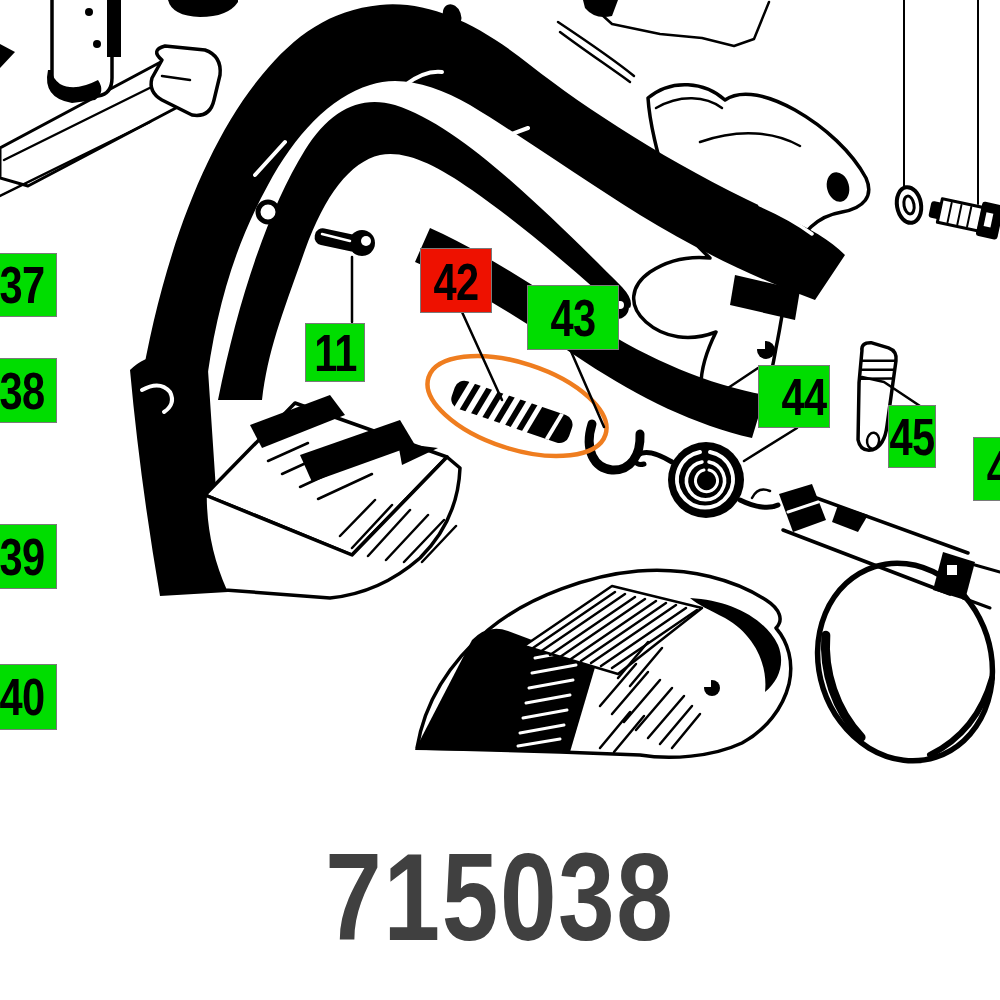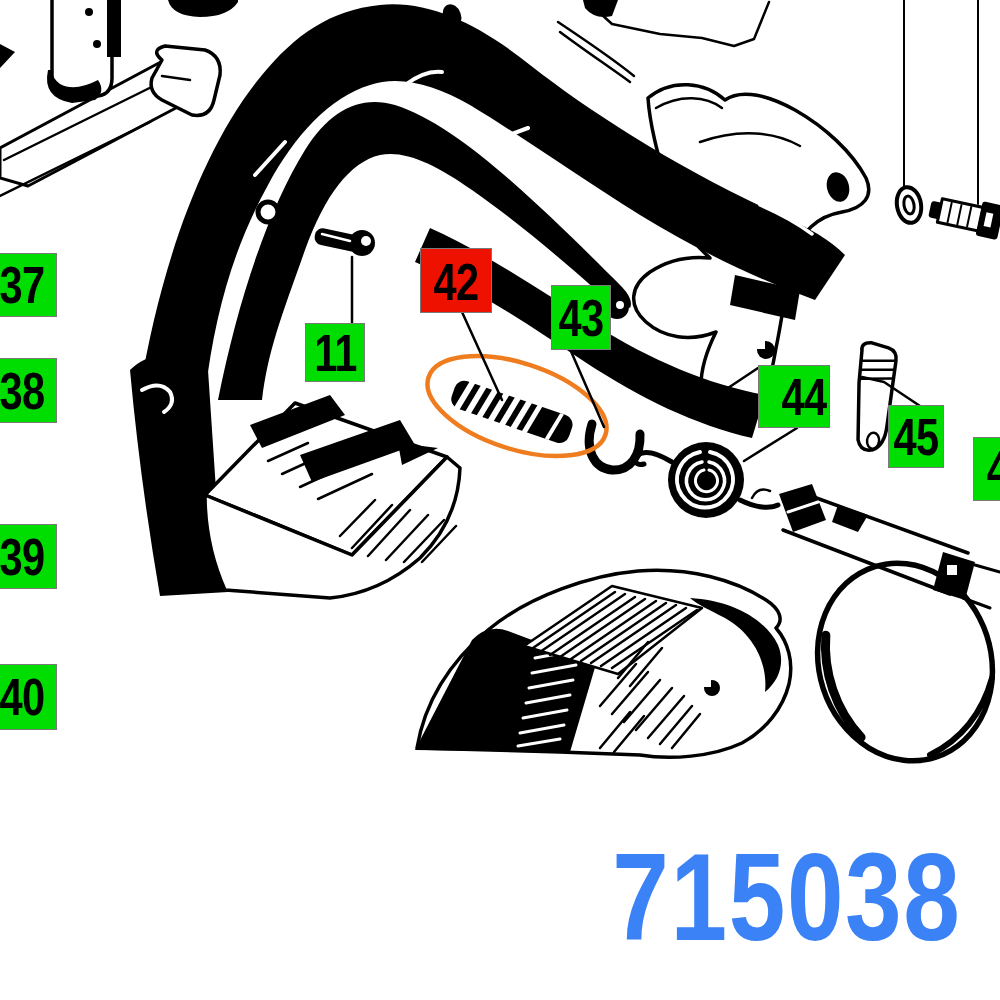--- a/index.html
+++ b/index.html
@@ -4,21 +4,21 @@
 <style>
   html,body{margin:0;padding:0;background:#fff;}
   #canvas{position:relative;width:1000px;height:1000px;background:#ffffff;overflow:hidden;
           font-family:"Liberation Sans",sans-serif;border-radius:9px;}
   #art{position:absolute;left:0;top:0;}
   .callout{position:absolute;display:flex;align-items:center;justify-content:center;
            background:#00dd00;border:1px solid #7a7a7a;color:#000;box-sizing:border-box;overflow:hidden;}
   .callout > span{font-weight:700;font-size:52px;transform:scaleX(0.8);letter-spacing:-1px;}
   .callout.red{background:#ee1100;}
   .callout.partial{justify-content:flex-start;padding-left:10px;border-right:none;}
-  .partnum{position:absolute;left:0;top:826px;width:1000px;text-align:right;color:#3b82f6;}
+  .partnum{position:absolute;left:0;top:826px;width:1000px;text-align:center;color:#404040;}
   .partnum > span{display:inline-block;font-weight:700;font-size:124px;transform:scaleX(0.82);letter-spacing:2px;}
 </style>
 </head>
 <body>
 
 <div id="canvas">
 
 <svg id="art" width="1000" height="1000" viewBox="0 0 1000 1000">
   <g fill="none" stroke="#000" stroke-width="3" stroke-linecap="round" stroke-linejoin="round">
 
@@ -222,27 +222,27 @@
   </div>
   <div class="callout" style="left:-14px;top:664px;width:71px;height:66px;">
     <span>40</span>
   </div>
   <div class="callout" style="left:305px;top:323px;width:60px;height:59px;">
     <span>11</span>
   </div>
   <div class="callout red" style="left:420px;top:248px;width:72px;height:65px;align-items:flex-end;">
     <span>42</span>
   </div>
-  <div class="callout" style="left:527px;top:285px;width:60px;height:65px;margin-left:24px;">
+  <div class="callout" style="left:527px;top:285px;width:92px;height:65px;">
     <span>43</span>
   </div>
   <div class="callout" style="left:758px;top:365px;width:72px;height:63px;padding-left:20px;">
     <span>44</span>
   </div>
-  <div class="callout" style="left:888px;top:405px;width:56px;height:63px;align-items:center;">
+  <div class="callout" style="left:888px;top:405px;width:48px;height:63px;align-items:center;">
     <span>45</span>
   </div>
   <div class="callout partial" style="left:973px;top:437px;width:40px;height:64px;">
     <span>4</span>
   </div>
 
   <div class="partnum">
     <span>715038</span>
   </div>
 

